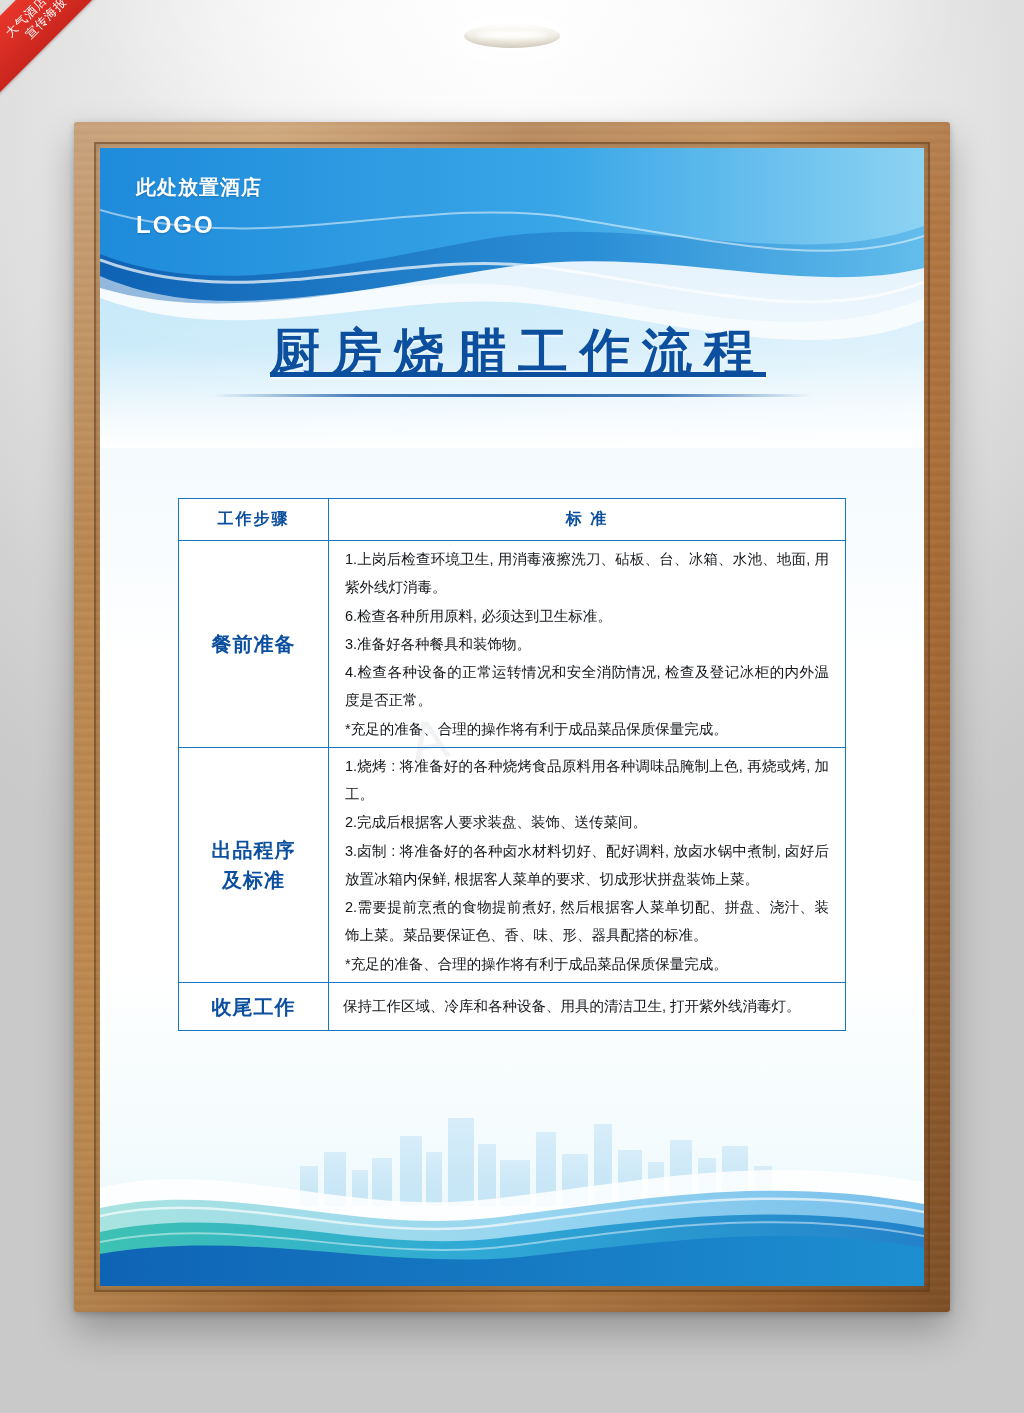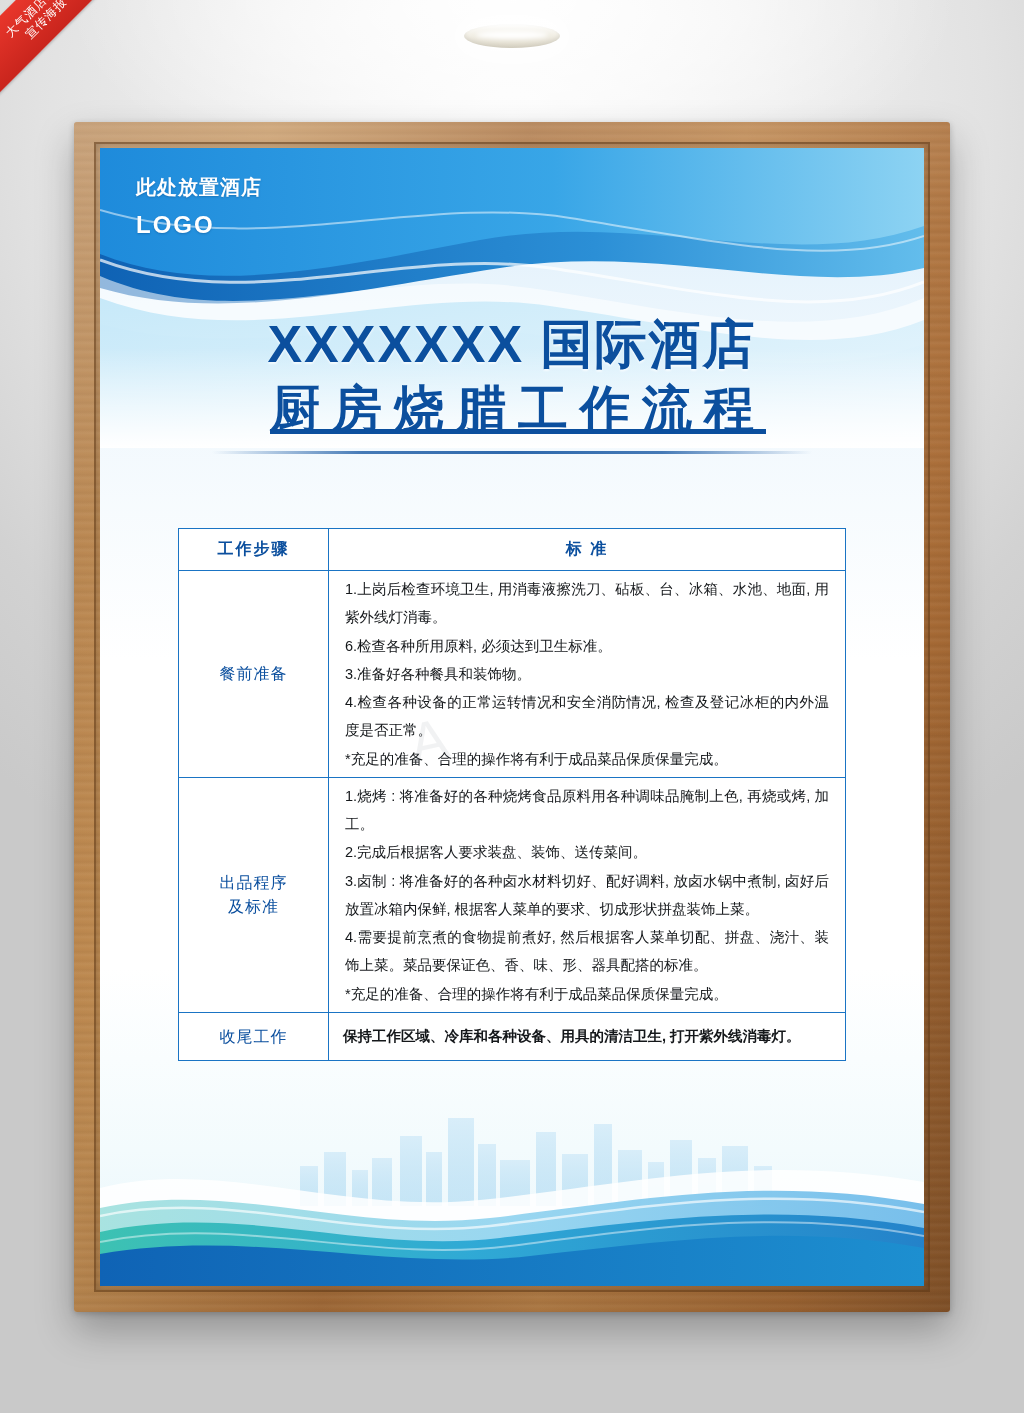--- a/index.html
+++ b/index.html
@@ -190,57 +190,55 @@
     left: 78px;
     top: 350px;
     width: 668px;
     z-index: 7;
   }
   table.flow {
     width: 100%;
     border-collapse: collapse;
     background: rgba(255,255,255,0.92);
     table-layout: fixed;
-    margin-top: 30px;
   }
   table.flow th, table.flow td {
     border: 1.5px solid #1a74c4;
     vertical-align: middle;
   }
   table.flow thead th {
     color: #0b4f9e;
     font-size: 16px;
     font-weight: 700;
     letter-spacing: 2px;
     padding: 10px 4px;
     background: rgba(255,255,255,0.95);
   }
   col.col-step { width: 150px; }
   .cell-step {
     color: #0b4f9e;
-    font-size: 16px;
-    font-weight: 400;
+    font-size: 20px;
+    font-weight: 700;
     text-align: center;
     letter-spacing: 1px;
     line-height: 1.5;
     padding: 8px 4px;
   }
   .cell-body {
     padding: 4px 16px;
     color: #14171a;
     font-size: 14.5px;
     line-height: 1.95;
     text-align: justify;
   }
   .cell-body p { margin: 0; }
   .cell-body p.note { margin-top: 0px; }
   .cell-body.single {
     padding: 12px 14px;
     line-height: 1.6;
-    font-weight: bold;
   }
 
   
   .watermark {
     position: absolute;
     left: 310px;
     top: 560px;
     font-size: 56px;
     color: rgba(120,130,140,0.10);
     transform: rotate(-12deg);
@@ -296,21 +294,20 @@
         <path d="M0,62 C160,110 320,46 470,70 C620,94 730,120 824,88" fill="none" stroke="#ffffff" stroke-width="2" opacity="0.5"></path>
       </svg>
     </div>
 
     <div class="logo-block">
       <div class="logo-line1">此处放置酒店</div>
       <div class="logo-line2">LOGO</div>
     </div>
 
     <div class="title-wrap">
-      <div class="title-main">XXXXXXX 国际酒店</div>
       <div class="title-sub">厨房烧腊工作流程</div>
       <div class="title-underline"></div>
     </div>
 
     <div class="watermark">A</div>
 
     <div class="table-wrap">
       <table class="flow">
         <colgroup>
           <col class="col-step">
@@ -337,21 +334,21 @@
 
           <tr>
             <td class="cell-step">
               <div>出品程序</div>
               <div>及标准</div>
             </td>
             <td class="cell-body">
               <p>1.烧烤 : 将准备好的各种烧烤食品原料用各种调味品腌制上色, 再烧或烤, 加工。</p>
               <p>2.完成后根据客人要求装盘、装饰、送传菜间。</p>
               <p>3.卤制 : 将准备好的各种卤水材料切好、配好调料, 放卤水锅中煮制, 卤好后放置冰箱内保鲜, 根据客人菜单的要求、切成形状拼盘装饰上菜。</p>
-              <p>4.需要提前烹煮的食物提前煮好, 然后根据客人菜单切配、拼盘、浇汁、装饰上菜。菜品要保证色、香、味、形、器具配搭的标准。</p>
+              <p>2.需要提前烹煮的食物提前煮好, 然后根据客人菜单切配、拼盘、浇汁、装饰上菜。菜品要保证色、香、味、形、器具配搭的标准。</p>
               <p class="note">*充足的准备、合理的操作将有利于成品菜品保质保量完成。</p>
             </td>
           </tr>
 
           <tr>
             <td class="cell-step">收尾工作</td>
             <td class="cell-body single">
               <p>保持工作区域、冷库和各种设备、用具的清洁卫生, 打开紫外线消毒灯。</p>
             </td>
           </tr>

